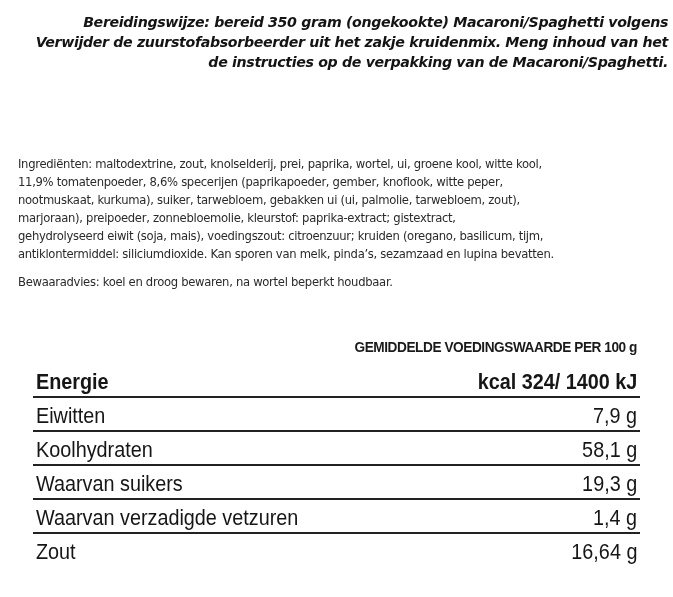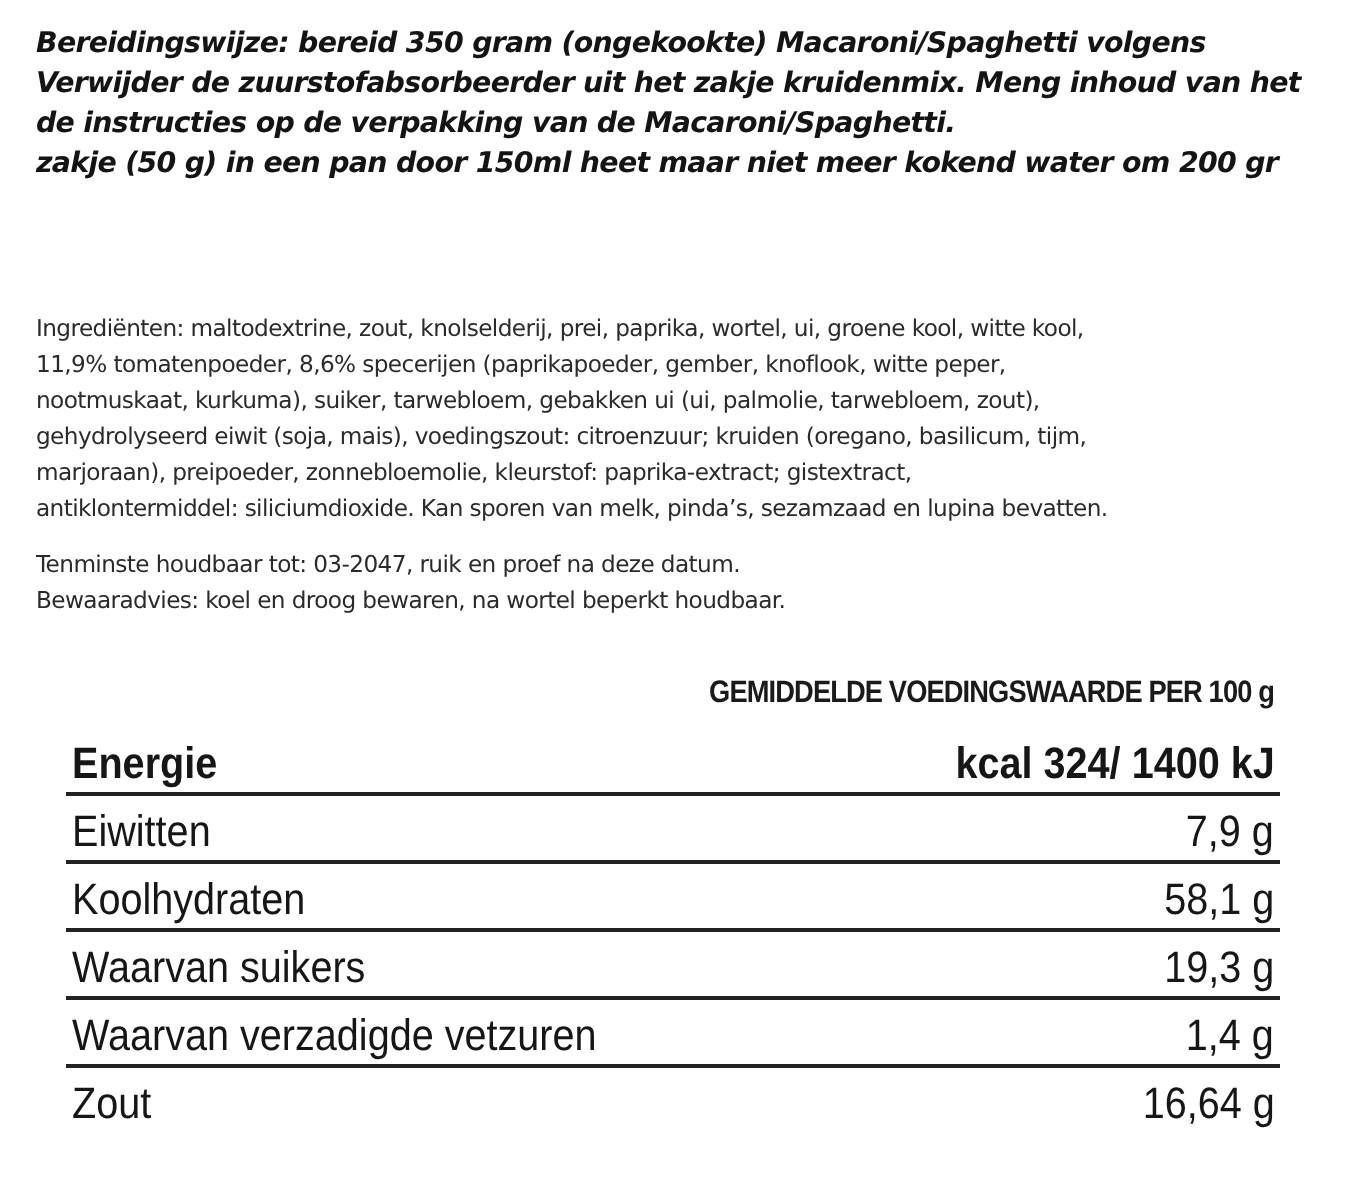--- a/index.html
+++ b/index.html
@@ -2,21 +2,21 @@
 <html><head>
   <meta charset="utf-8">
   <style>
     html, body { margin: 0; padding: 0; background: #ffffff; }
     body { width: 673px; height: 597px; position: relative; overflow: hidden; color: #111; }
     .prep {
       position: absolute; left: 18px; top: 12px; width: 650px;
       font-family: "DejaVu Sans", sans-serif; font-style: italic; font-weight: bold;
       font-size: 14.2px; line-height: 20px; letter-spacing: -0.35px; color: #141414;
     }
-    .prep div { white-space: nowrap; }
+    .prep div { white-space: nowrap; text-align: right; }
     .ingr {
       position: absolute; left: 18px; top: 155px; width: 650px;
       font-family: "DejaVu Sans", sans-serif; font-size: 11.6px; line-height: 18px;
       letter-spacing: -0.3px; color: #2a2a2a;
     }
     .ingr div { white-space: nowrap; }
     .storage {
       position: absolute; left: 18px; top: 273px; width: 650px;
       font-family: "DejaVu Sans", sans-serif; font-size: 11.6px; line-height: 18px;
       letter-spacing: -0.3px; color: #2a2a2a;
@@ -41,34 +41,32 @@
     .row .value { right: 3px; transform: scaleX(0.9); transform-origin: right center; }
     .row.head { height: 31px; font-weight: bold; font-size: 22px; text-align: center; }
   </style>
 </head>
 <body>
 
 <div class="prep">
   <div>Bereidingswijze: bereid 350 gram (ongekookte) Macaroni/Spaghetti volgens</div>
   <div>Verwijder de zuurstofabsorbeerder uit het zakje kruidenmix. Meng inhoud van het</div>
   <div>de instructies op de verpakking van de Macaroni/Spaghetti.</div>
-  <div>zakje (50 g) in een pan door 150ml heet maar niet meer kokend water om 200 gr</div>
 </div>
 
 <div class="ingr">
   <div>Ingrediënten: maltodextrine, zout, knolselderij, prei, paprika, wortel, ui, groene kool, witte kool,</div>
   <div>11,9% tomatenpoeder, 8,6% specerijen (paprikapoeder, gember, knoflook, witte peper,</div>
   <div>nootmuskaat, kurkuma), suiker, tarwebloem, gebakken ui (ui, palmolie, tarwebloem, zout),</div>
+  <div>marjoraan), preipoeder, zonnebloemolie, kleurstof: paprika-extract; gistextract,</div>
   <div>gehydrolyseerd eiwit (soja, mais), voedingszout: citroenzuur; kruiden (oregano, basilicum, tijm,</div>
-  <div>marjoraan), preipoeder, zonnebloemolie, kleurstof: paprika-extract; gistextract,</div>
   <div>antiklontermiddel: siliciumdioxide. Kan sporen van melk, pinda’s, sezamzaad en lupina bevatten.</div>
 </div>
 
 <div class="storage">
-  <div>Tenminste houdbaar tot: 03-2047, ruik en proef na deze datum.</div>
   <div>Bewaaradvies: koel en droog bewaren, na wortel beperkt houdbaar.</div>
 </div>
 
 <div class="nut-title">GEMIDDELDE VOEDINGSWAARDE PER 100 g</div>
 
 <div class="table">
   <div class="row head">
     <span class="label">Energie</span>
     <span class="value">kcal 324/ 1400 kJ</span>
   </div>

